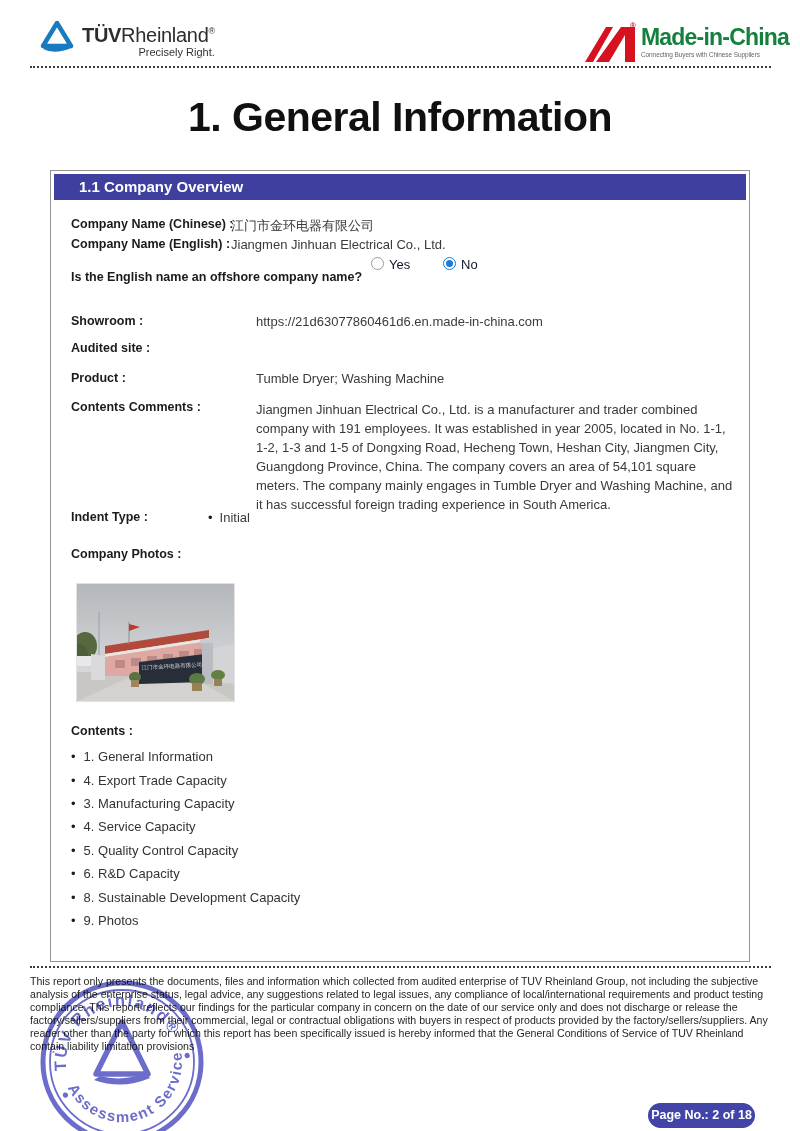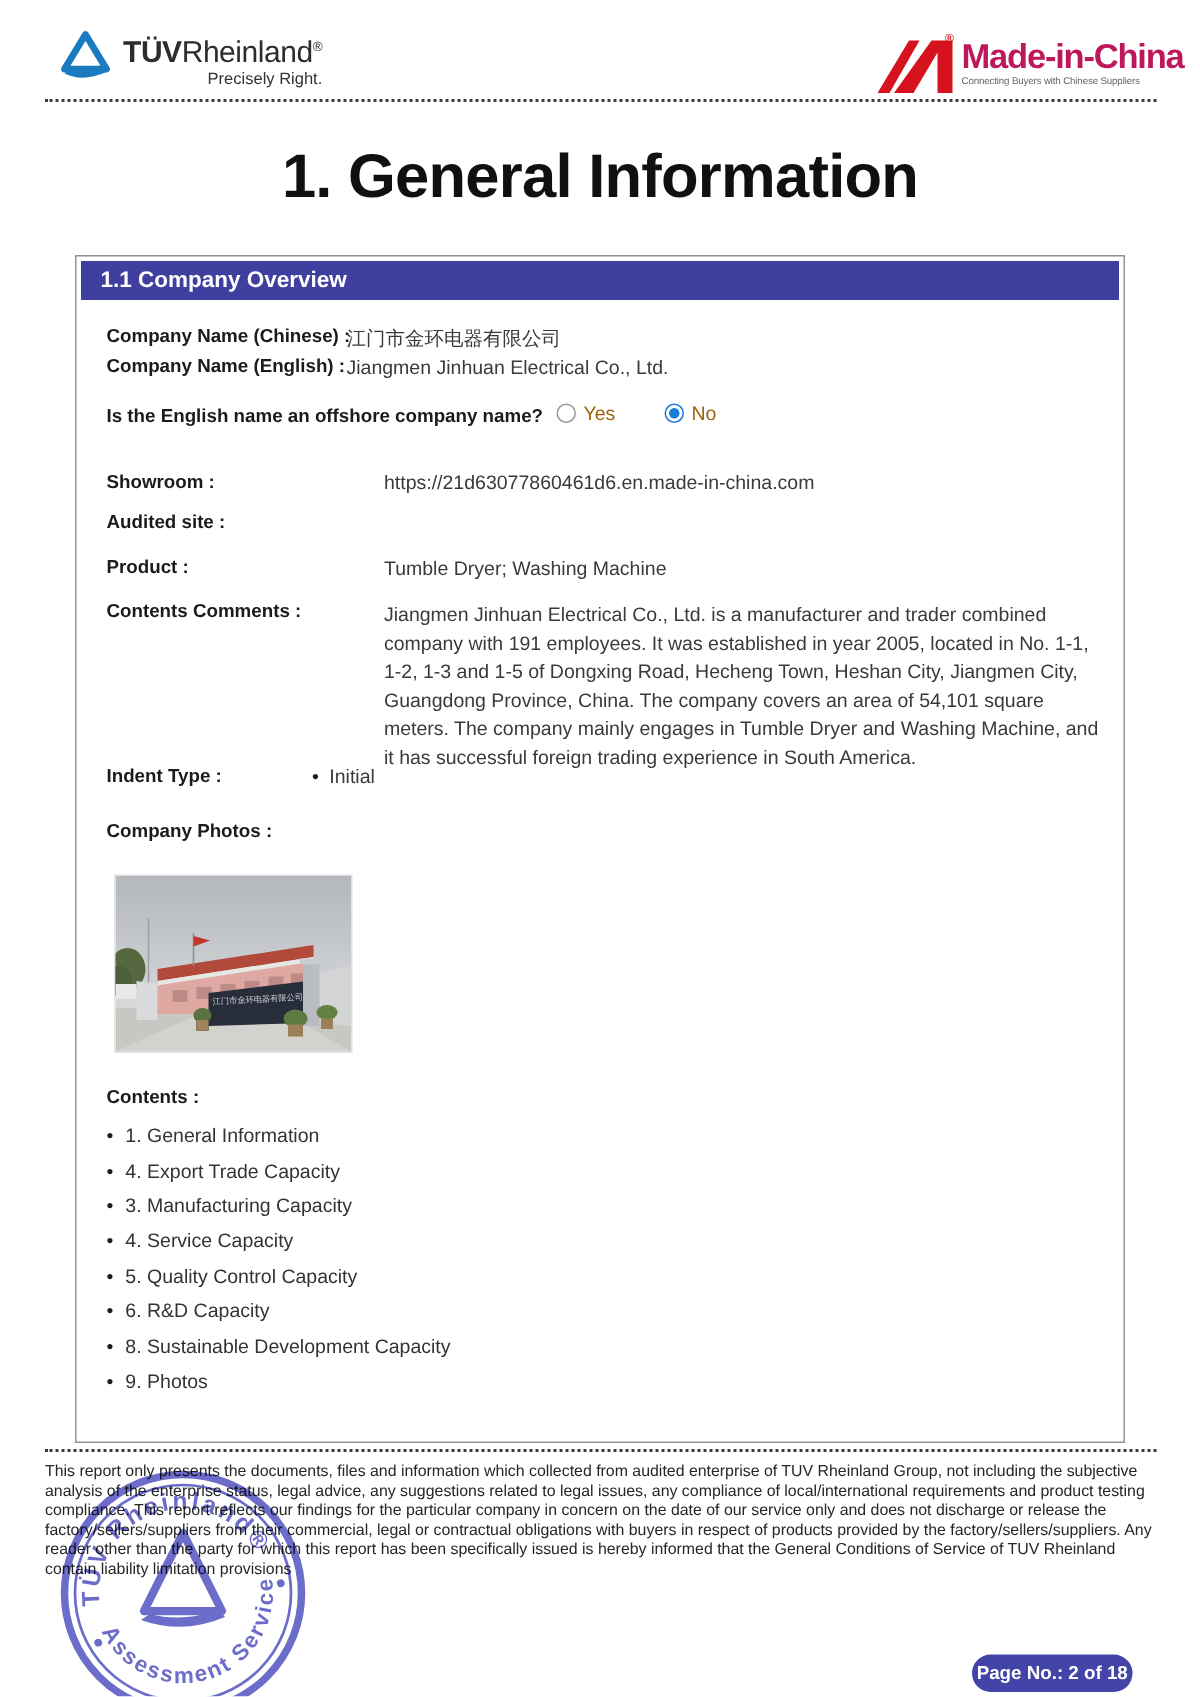--- a/index.html
+++ b/index.html
@@ -8,38 +8,38 @@
   
   .hdr-left{position:absolute;left:40px;top:20px;display:flex;align-items:flex-start;}
   .tuv-text{margin-left:8px;}
   .tuv-word{font-size:20px;color:#2d2d2d;letter-spacing:-0.3px;line-height:22px;}
   .tuv-word b{font-weight:bold;}
   .tuv-word sup{font-size:9px;vertical-align:super;}
   .tuv-tag{font-size:11px;color:#333;margin-top:0;text-align:right;}
   .hdr-right{position:absolute;left:584px;top:24px;display:flex;align-items:flex-start;}
   .mic-reg{position:absolute;left:46px;top:-3px;font-size:8px;color:#d6121f;font-weight:bold;}
   .mic-text{margin-left:5px;position:relative;}
-  .mic-word{font-size:23px;font-weight:bold;color:#be185d;letter-spacing:-0.8px;line-height:26px;}
+  .mic-word{font-size:23px;font-weight:bold;color:#15803d;letter-spacing:-0.8px;line-height:26px;}
   .mic-tag{font-size:6.5px;color:#666;letter-spacing:-0.1px;margin-top:1px;}
   .dotted{position:absolute;left:30px;width:741px;border-top:2px dotted #3c3c3c;height:0;}
   .dotted.top{top:66px;}
   .dotted.bot{top:966px;}
   
   h1.title{position:absolute;top:94px;left:0;width:100%;text-align:center;margin:0;
            font-size:41px;font-weight:bold;color:#101010;letter-spacing:-0.5px;}
   
   .box{position:absolute;left:50px;top:170px;width:698px;height:790px;
        border:1px solid #929292;background:#fff;}
   .bar{position:absolute;left:3px;right:3px;top:3px;height:26px;line-height:26px;
-       color:#fff;font-size:15px;font-weight:bold;padding-left:13px;box-sizing:border-box;}
+       color:#fff;font-size:15px;font-weight:bold;padding-left:25px;box-sizing:border-box;}
   .lab{position:absolute;left:20px;font-weight:bold;font-size:12.5px;color:#1b1b1b;}
   .val{position:absolute;font-size:13px;color:#3a3a3a;}
   .cjk{font-family:"DejaVu Sans","Liberation Sans",sans-serif;}
   .q{position:absolute;left:20px;top:99px;font-weight:bold;font-size:12.5px;color:#1b1b1b;}
-  .radio{position:absolute;top:97px;display:flex;align-items:center;font-size:13px;color:#a16207;}
+  .radio{position:absolute;top:86px;display:flex;font-size:13px;color:#0f172a;}
   .radio .circ{width:13px;height:13px;border-radius:50%;border:1.5px solid #9a9a9a;
                box-sizing:border-box;margin-right:5px;background:#fff;}
   .radio.checked .circ{border-color:#1b7ad6;position:relative;}
   .radio.checked .circ::after{content:"";position:absolute;left:1.5px;top:1.5px;width:7px;height:7px;
                border-radius:50%;background:#1b7ad6;}
   .bullet-val::before{content:"•";margin-right:7px;color:#1b1b1b;}
   .contents-list{position:absolute;left:20px;top:574px;}
   .c-item{height:23.4px;display:flex;align-items:center;font-size:13px;color:#333;}
   .c-item::before{content:"•";margin-right:8px;color:#1b1b1b;font-size:13px;}
   .photo{position:absolute;left:25px;top:412px;border:1px solid #e2e2e2;}

